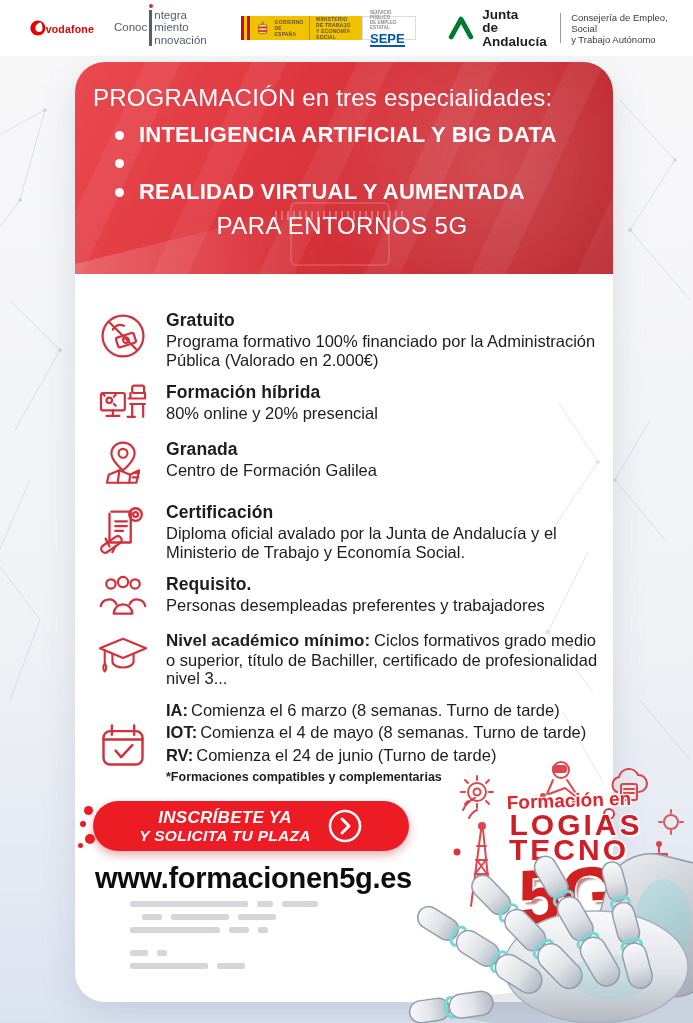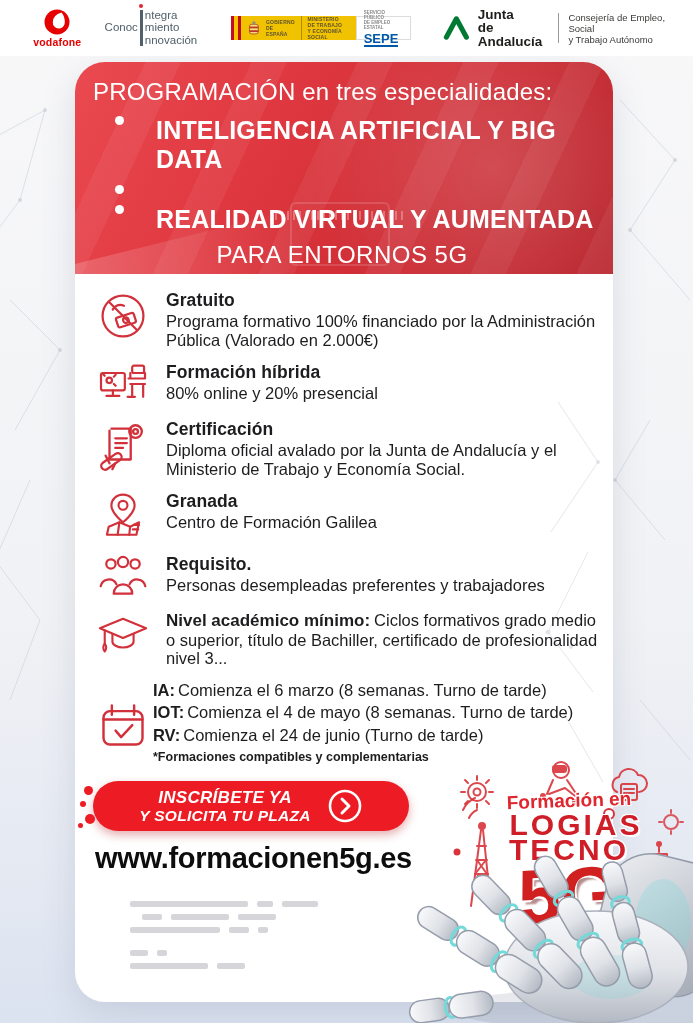--- a/index.html
+++ b/index.html
@@ -5,21 +5,21 @@
   html,body{margin:0;padding:0;background:#e9ecf3;}
   .page{position:relative;width:693px;height:1023px;overflow:hidden;
         font-family:"Liberation Sans",sans-serif;
         background:linear-gradient(180deg,#f8f8f9 0%,#f1f2f5 60%,#e3e8f2 88%,#dbe3f0 100%);}
   svg{display:block}
   
   .bg-lines{position:absolute;inset:0;z-index:0;pointer-events:none;}
   
   .topbar{position:absolute;top:0;left:0;right:0;height:56px;background:#ffffff;z-index:6;
           display:flex;align-items:center;padding:0 20px 0 30px;box-sizing:border-box;}
-  .vf{display:flex;flex-direction:column;align-items:center;width:64px;justify-content:space-between;}
+  .vf{display:flex;flex-direction:row;align-items:center;width:64px;justify-content:space-between;}
   .vf-label{font-size:10.5px;font-weight:bold;color:#e60000;margin-top:1px;letter-spacing:.2px;}
   .integra{display:flex;align-items:center;margin-left:20px;color:#51606a;font-size:11.5px;line-height:11.5px;}
   .integra .ibar{width:3px;height:36px;background:#51606a;margin:0 2px;position:relative;}
   .integra .ibar::before{content:"";position:absolute;top:-6px;left:-.5px;width:4px;height:4px;border-radius:50%;background:#e0262e;}
   .integra .icol{display:flex;flex-direction:column;gap:1px;}
   .gob{display:flex;align-items:stretch;height:24px;margin-left:34px;}
   .pleca{width:12px;background:linear-gradient(90deg,#c60b1e 0 30%,#f5c400 30% 70%,#c60b1e 70%);}
   .gob-yellow{background:#f0c200;display:flex;align-items:center;gap:6px;padding:0 7px;}
   .gob-arms{width:16px;height:20px;}
   .gob-txt{font-size:5px;font-weight:bold;color:#5f5330;line-height:6px;letter-spacing:.2px;}
@@ -31,44 +31,44 @@
   .junta-name{font-size:13.5px;font-weight:bold;color:#1d1d1b;line-height:13.5px;}
   .junta-div{width:1px;height:30px;background:#9b9b9b;margin:0 2px;}
   .junta-dept{font-size:9.5px;color:#3a3a38;line-height:11px;}
   
   .card{position:absolute;left:75px;top:62px;width:538px;height:940px;background:#ffffff;
         border-radius:30px;z-index:1;box-shadow:0 12px 34px rgba(110,120,150,.20);}
   .card-lines{position:absolute;right:0;top:330px;z-index:0;pointer-events:none;opacity:.55;}
   
   .hero{position:relative;height:212px;border-radius:30px 30px 0 0;overflow:hidden;color:#fff;
         background:linear-gradient(118deg,#ea4a51 0%,#e03840 34%,#cc2b33 68%,#b8232b 100%);
-        padding:16px 18px 0 18px;box-sizing:border-box;}
+        padding:22px 18px 0 18px;box-sizing:border-box;}
   .hero::before{content:"";position:absolute;inset:0;
         background:radial-gradient(circle at 78% 50%,rgba(255,255,255,.16),transparent 42%),
                    repeating-linear-gradient(115deg,transparent 0 64px,rgba(255,255,255,.06) 64px 96px);}
   .hero-swoosh{position:absolute;left:-30px;bottom:-26px;width:260px;height:60px;
         background:linear-gradient(90deg,rgba(255,255,255,.22),rgba(255,255,255,0));
         transform:rotate(-14deg);border-radius:30px;}
   .hero-ticks{position:absolute;left:200px;bottom:54px;width:130px;height:9px;opacity:.35;
         background:repeating-linear-gradient(90deg,rgba(255,255,255,.8) 0 2px,transparent 2px 6px);}
   .hero-chip{position:absolute;left:215px;bottom:8px;width:96px;height:60px;border:2px solid rgba(255,255,255,.14);border-radius:6px;}
   .hero h1{position:relative;margin:0 0 10px 0;font-size:24px;font-weight:500;letter-spacing:.2px;}
   .hero ul{position:relative;list-style:none;margin:0;padding:0 0 0 22px;}
-  .hero li{display:flex;font-size:25px;font-weight:800;letter-spacing:.2px;margin-bottom:11px;gap:17px;}
+  .hero li{display:flex;align-items:center;font-size:22px;font-weight:800;letter-spacing:.2px;margin-bottom:11px;}
   .hero .dot{width:9px;height:9px;border-radius:50%;background:#fff;margin-right:15px;flex:none;}
   .hero .tagline{position:relative;text-align:center;font-size:24px;font-weight:500;margin:-4px 4px 0 0;letter-spacing:.5px;}
   
-  .features{position:relative;padding:16px 14px 0 20px;z-index:1;}
+  .features{position:relative;padding:16px 14px 0 20px;z-index:1;margin-top:20px;}
   .feat{display:flex;gap:15px;align-items:flex-start;margin-bottom:13px;}
   .feat-icon{flex:none;width:56px;display:flex;justify-content:center;}
   .feat-txt{max-width:440px;color:#1d1d1f;}
   .feat-txt h3{margin:0 0 1px 0;font-size:17.5px;font-weight:800;letter-spacing:.1px;}
   .feat-txt p{margin:0;font-size:16.5px;line-height:18.5px;}
   .feat-txt p strong{margin-right:4px;font-size:17px;}
-  .sched{display:flex;gap:2px;align-items:center;margin-bottom:4px;}
+  .sched{display:flex;gap:15px;align-items:center;margin-bottom:4px;}
   .sched-lines p{margin:0 0 4px 0;font-size:16.5px;line-height:18.5px;color:#1d1d1f;white-space:nowrap;}
   .sched-lines p strong{margin-right:3px;}
   .sched-lines .note{font-size:12.5px;font-weight:bold;margin-top:2px;}
   
   .cta-row{position:relative;margin:10px 0 0 18px;z-index:1;}
   .cta-button{position:relative;width:316px;height:50px;border-radius:26px;background:#ed1c24;
         display:flex;align-items:center;justify-content:center;gap:16px;color:#fff;cursor:pointer;
         box-shadow:0 4px 10px rgba(180,20,25,.35);}
   .cta-button .splat1,.cta-button .splat2,.cta-button .splat3,.cta-button .splat4{position:absolute;background:#ed1c24;border-radius:50%;}
   .splat1{width:9px;height:9px;left:-9px;top:5px;}
@@ -254,49 +254,49 @@
           </svg>
         </span>
         <div class="feat-txt">
           <h3>Formación híbrida</h3>
           <p>80% online y 20% presencial</p>
         </div>
       </div>
 
       <div class="feat">
         <span class="feat-icon">
+          <svg width="50" height="50" viewBox="0 0 56 56" fill="none" stroke="#d2303a" stroke-width="2.4" stroke-linecap="round" stroke-linejoin="round">
+            <path d="M28 4 c-8 0 -13 6 -13 12 c0 9 13 19 13 19 s13 -10 13 -19 c0 -6 -5 -12 -13 -12 z"></path>
+            <circle cx="28" cy="16" r="5"></circle>
+            <path d="M12 40 l12 -5 12 5 10 -5 -3 14 H10 z"></path>
+            <path d="M24 35 l-2 14 M36 40 l-1 9 M40 38 h6 M39 43 h6"></path>
+          </svg>
+        </span>
+        <div class="feat-txt">
+          <h3>Granada</h3>
+          <p>Centro de Formación Galilea</p>
+        </div>
+      </div>
+
+      <div class="feat">
+        <span class="feat-icon">
           <svg width="54" height="54" viewBox="0 0 56 56" fill="none" stroke="#d2303a" stroke-width="2.4" stroke-linecap="round" stroke-linejoin="round">
             <path d="M16 10 h20 v32 h-22 v-30"></path>
             <path d="M20 20 h12 M20 25 h12 M20 30 h8"></path>
             <circle cx="41" cy="13" r="6.5"></circle>
               <circle cx="41" cy="13" r="2.5"></circle>
             <g transform="rotate(-35 16 44)">
                 <rect x="4" y="40" width="24" height="8" rx="4"></rect>
               </g>
             <path d="M10 38 l4 8 M20 46 l-3 6"></path>
           </svg>
         </span>
         <div class="feat-txt">
           <h3>Certificación</h3>
           <p>Diploma oficial avalado por la Junta de Andalucía y el Ministerio de Trabajo y Economía Social.</p>
-        </div>
-      </div>
-
-      <div class="feat">
-        <span class="feat-icon">
-          <svg width="50" height="50" viewBox="0 0 56 56" fill="none" stroke="#d2303a" stroke-width="2.4" stroke-linecap="round" stroke-linejoin="round">
-            <path d="M28 4 c-8 0 -13 6 -13 12 c0 9 13 19 13 19 s13 -10 13 -19 c0 -6 -5 -12 -13 -12 z"></path>
-            <circle cx="28" cy="16" r="5"></circle>
-            <path d="M12 40 l12 -5 12 5 10 -5 -3 14 H10 z"></path>
-            <path d="M24 35 l-2 14 M36 40 l-1 9 M40 38 h6 M39 43 h6"></path>
-          </svg>
-        </span>
-        <div class="feat-txt">
-          <h3>Granada</h3>
-          <p>Centro de Formación Galilea</p>
         </div>
       </div>
 
       <div class="feat">
         <span class="feat-icon">
           <svg width="52" height="44" viewBox="0 0 56 46" fill="none" stroke="#d2303a" stroke-width="2.4" stroke-linecap="round" stroke-linejoin="round">
             <circle cx="15" cy="10" r="5"></circle>
               <circle cx="28" cy="8" r="5.5"></circle>
               <circle cx="41" cy="10" r="5"></circle>
             <path d="M4 34 a9 9 0 0 1 17 -2"></path>

